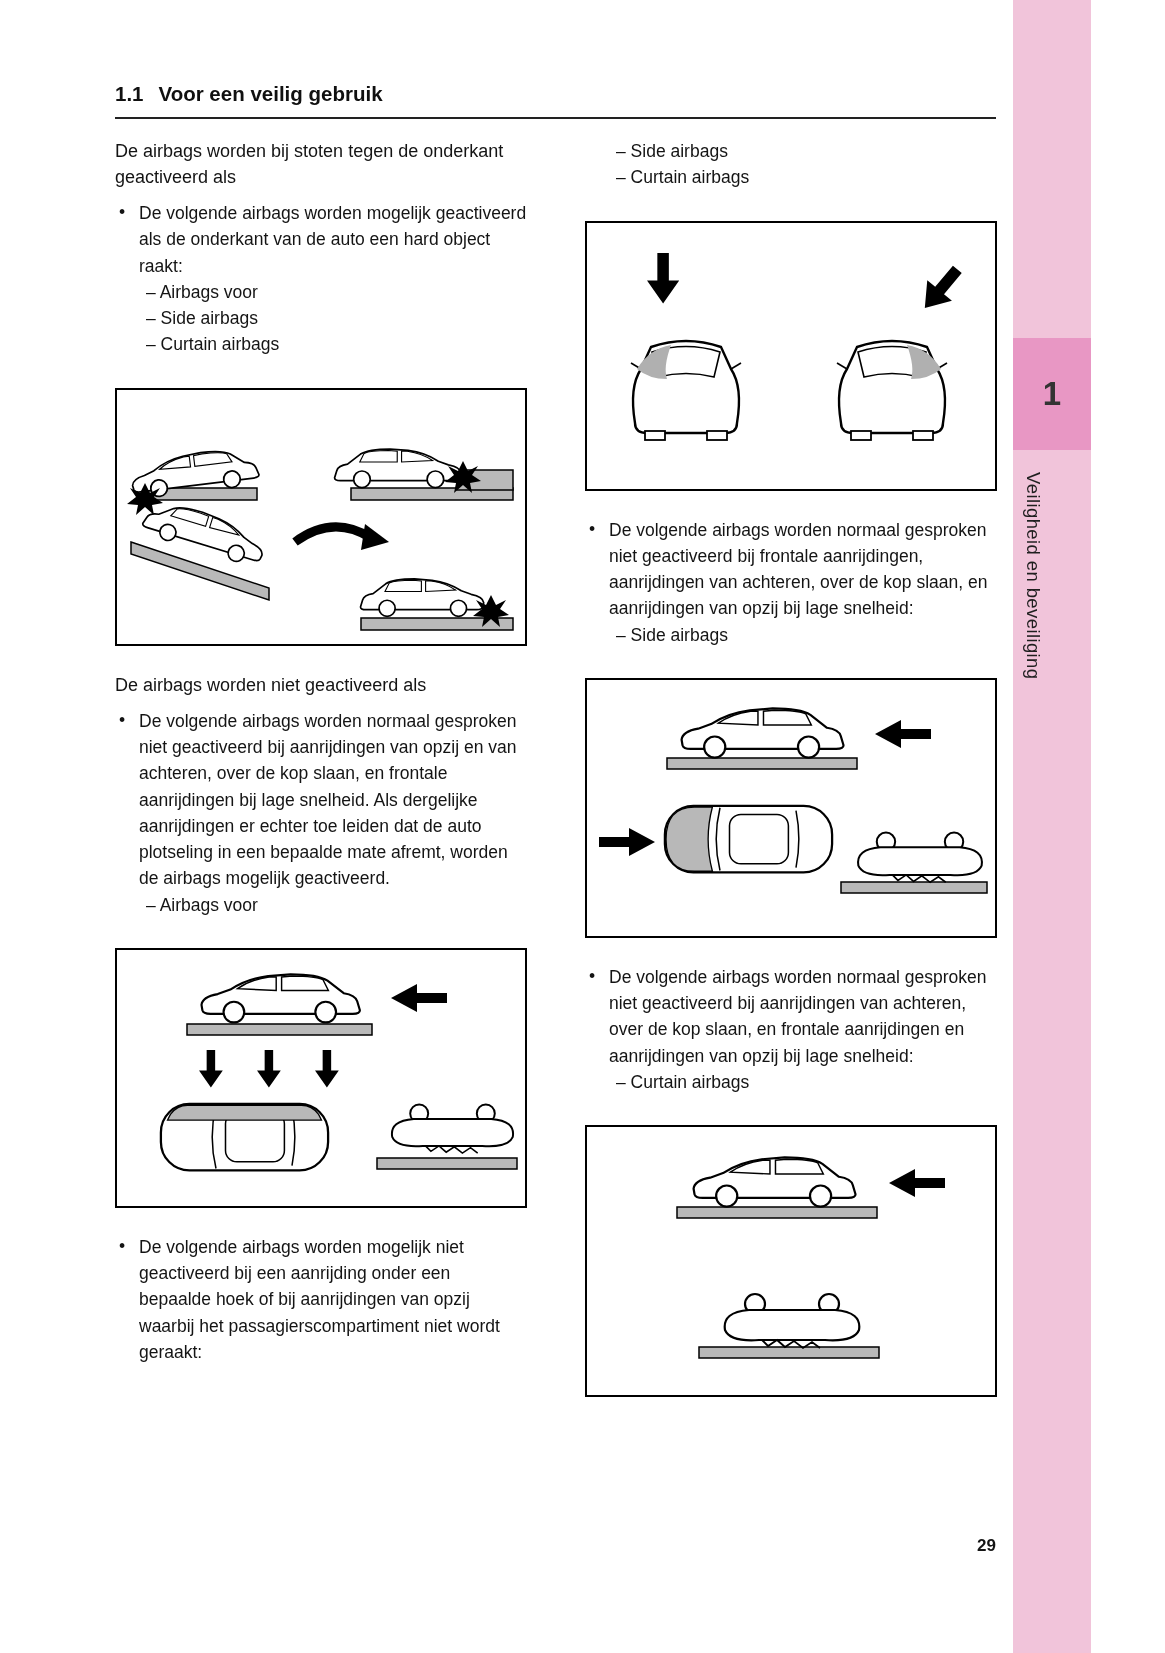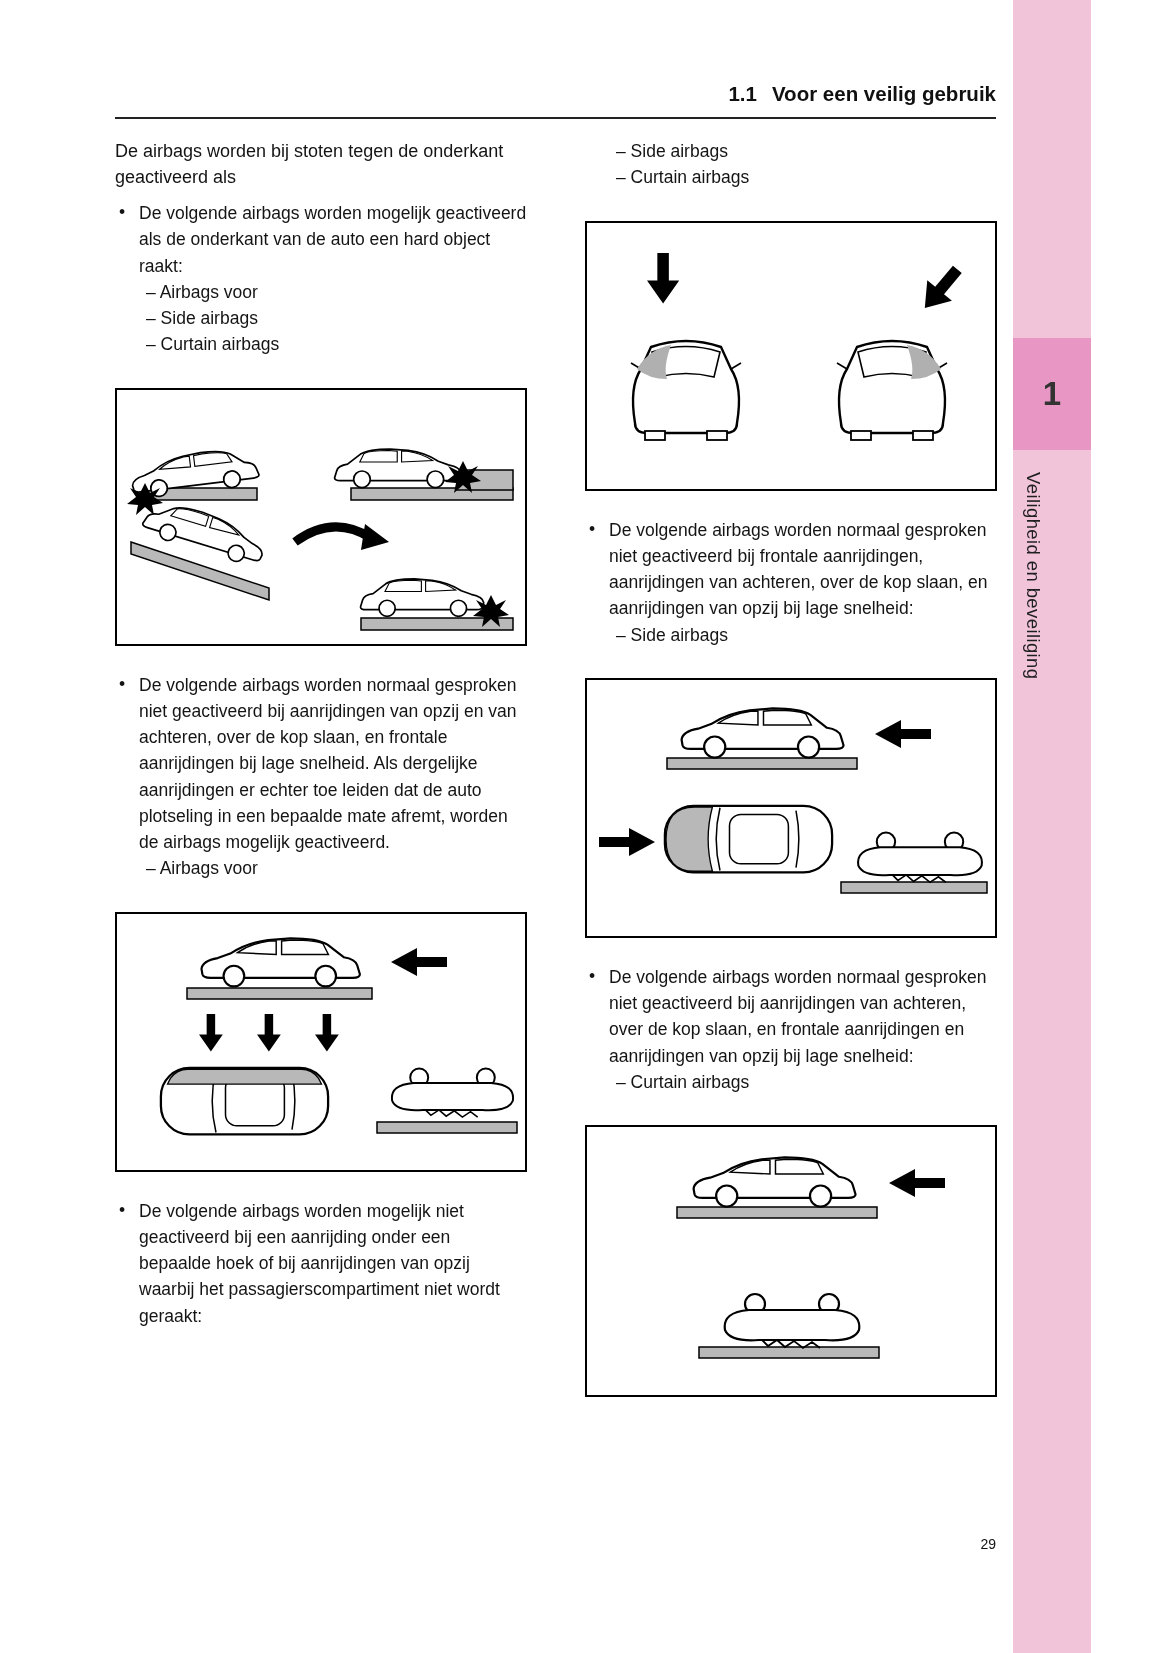--- a/index.html
+++ b/index.html
@@ -9,39 +9,39 @@
 
   
   .strip{position:absolute;left:1013px;top:0;width:78px;height:1653px;background:var(--strip-pink,#f1c4da)}
   .chapter-tab{position:absolute;left:1013px;top:338px;width:78px;height:112px;
         background:var(--tab-pink,#e897c4);display:flex;align-items:center;justify-content:center;
         font-size:33px;font-weight:600;color:#333}
   .chapter-title{position:absolute;left:1022px;top:472px;writing-mode:vertical-rl;
         font-size:18.5px;color:#1f1f1f;letter-spacing:.4px}
 
   
-  .header{position:absolute;left:115px;top:82px;width:881px;text-align:right;
+  .header{position:absolute;left:115px;top:82px;width:881px;
         font-size:20.5px;font-weight:700;color:#101010}
   .header .sect{margin-right:15px}
   .rule{position:absolute;left:115px;top:117px;width:881px;border-top:2px solid #222}
 
   
   .col{position:absolute;top:138px;width:412px;font-size:17.5px;line-height:1.5}
   .col-left{left:115px}
   .col-right{left:585px}
   .heading{font-size:18px;font-weight:400;line-height:1.45;margin:0 0 10px}
   .bullet{position:relative;padding-left:24px;margin:0}
   .bullet .marker{position:absolute;left:4px;top:-1px}
   .subitem{padding-left:31px}
 
   .figure{margin:30px 0 26px;border:2px solid #000;padding:2px;background:#fff;width:412px}
   .figure svg{display:block}
 
   .page-num{position:absolute;left:115px;top:1536px;width:881px;text-align:right;
-        font-size:14px;font-weight:400}
+        font-size:17px;font-weight:700}
 </style>
 </head>
 <body>
 
 <svg width="0" height="0" style="position:absolute" aria-hidden="true">
   <defs>
     <g id="car-side">
       <path d="M5,47 L8,37 Q10,30 23,28 L41,14 Q52,7 82,7 L107,9 Q131,12 149,24 L163,29 Q180,32 181,41 L180,47 Q179,51 171,51 L13,51 Q5,51 5,47 Z" fill="#fff" stroke="#000" stroke-width="2.4" stroke-linejoin="round"></path>
       <path d="M46,13 Q54,9 80,9 L92,10 L92,25 L40,25 Z" fill="none" stroke="#000" stroke-width="1.6"></path>
       <path d="M98,10 L106,10 Q127,13 141,23 L98,25 Z" fill="none" stroke="#000" stroke-width="1.6"></path>
@@ -134,20 +134,21 @@
         <path d="M176,150 Q214,122 252,146" fill="none" stroke="#000" stroke-width="9"></path>
         <polygon points="246,132 270,150 242,158"></polygon>
         <rect x="242" y="226" width="152" height="12" fill="#b9b9b9" stroke="#000" stroke-width="1.5"></rect>
         <g transform="translate(238,182)">
             <use href="#car-side" transform="scale(0.7)"></use>
           </g>
         <use href="#impact-star" transform="translate(372,220)"></use>
       </svg>
     </div>
 
+    <h2 class="heading">De airbags worden niet geactiveerd als</h2>
 
     <div class="bullet">
       <span class="marker">•</span>
       <span>De volgende airbags worden normaal gesproken niet geactiveerd bij aanrijdingen van opzij en van achteren, over de kop slaan, en frontale aanrijdingen bij lage snelheid. Als dergelijke aanrijdingen er echter toe leiden dat de auto plotseling in een bepaalde mate afremt, worden de airbags mogelijk geactiveerd.</span>
     </div>
     <div class="subitem">– Airbags voor</div>
 
     <div class="figure">
       <svg width="404" height="252" viewBox="0 0 404 252">
         <rect x="68" y="72" width="185" height="11" fill="#b9b9b9" stroke="#000" stroke-width="1.5"></rect>

